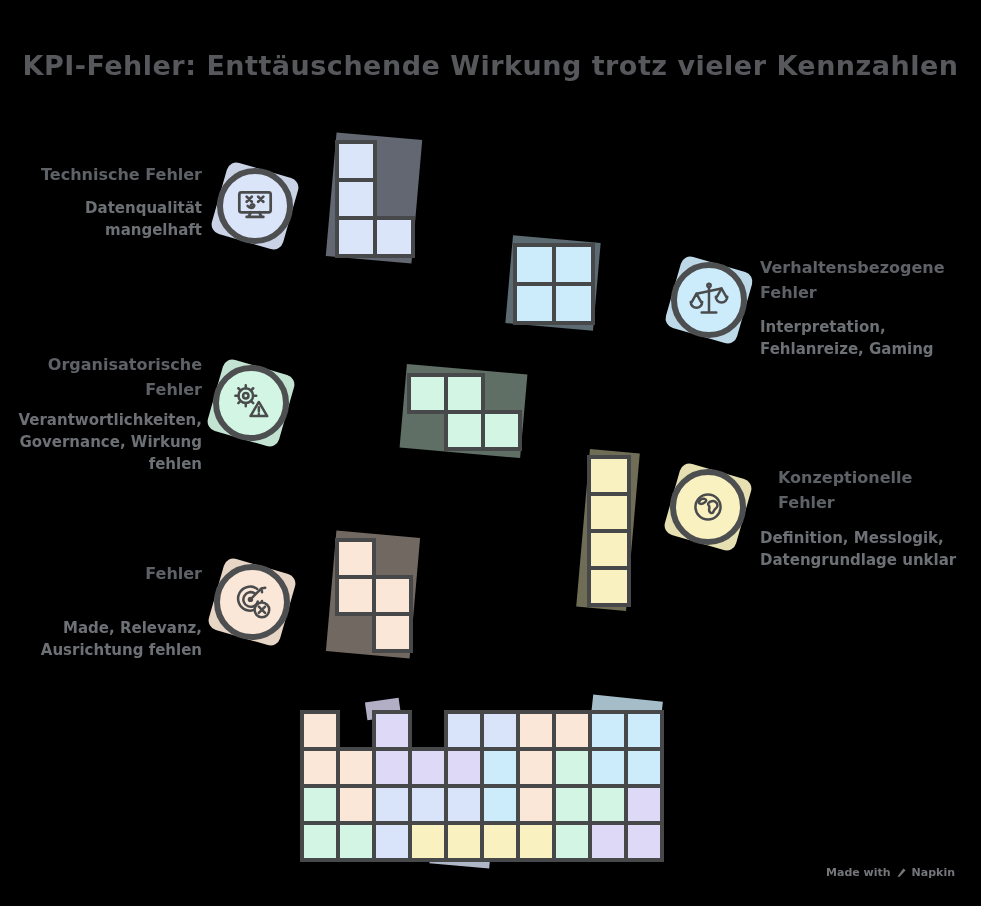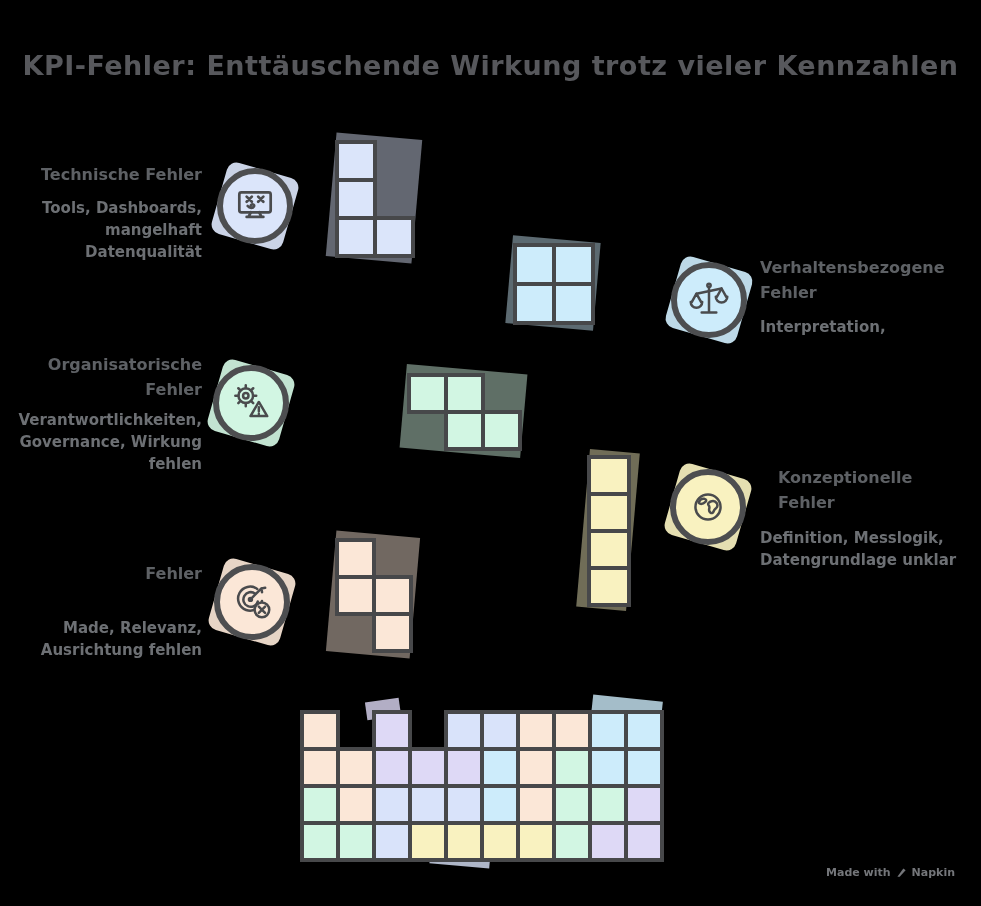--- a/index.html
+++ b/index.html
@@ -61,43 +61,43 @@
 <body>
 
 <div class="canvas">
 
   <h1 class="diagram-title">KPI-Fehler: Enttäuschende Wirkung trotz vieler Kennzahlen</h1>
 
   <div class="sec-title align-r" id="t-tech-title">
     <div>Technische Fehler</div>
   </div>
   <div class="sec-sub align-r" id="t-tech-sub">
-    <div>Tools, Dashboards,</div>
+    <div>Datenqualität</div>
     <div>mangelhaft</div>
-    <div>Datenqualität</div>
   </div>
   <div class="icon-wrap" id="icon-tech" style="--c: #dbe5fa;">
     <div class="icon-scatter"></div>
     <div class="icon-circle">
       <svg viewBox="0 0 44 44" fill="none" stroke="#4a4b4d" stroke-width="2.6" stroke-linecap="round" stroke-linejoin="round">
         <rect x="7" y="9" width="30" height="19" rx="2"></rect>
         <path d="M14 13 l5 5 M19 13 l-5 5"></path>
         <path d="M25 13 l5 5 M30 13 l-5 5"></path>
         <path d="M15 22 c2 2.4 5 2.4 6 .4 c.8 -1.8 -2 -2.8 -3 -1"></path>
         <path d="M18 28 l-2 4 M26 28 l2 4 M14 32.5 h16"></path>
       </svg>
     </div>
   </div>
 
   <div class="sec-title align-l" id="t-verh-title">
     <div>Verhaltensbezogene</div>
     <div>Fehler</div>
   </div>
   <div class="sec-sub align-l" id="t-verh-sub">
     <div>Interpretation,</div>
+    <div>Fehlanreize, Gaming</div>
   </div>
   <div class="icon-wrap" id="icon-verh" style="--c: #cdecfb;">
     <div class="icon-scatter"></div>
     <div class="icon-circle">
       <svg viewBox="0 0 44 44" fill="none" stroke="#4a4b4d" stroke-width="2.4" stroke-linecap="round" stroke-linejoin="round">
         <circle cx="22" cy="8" r="1.6"></circle>
         <path d="M22 10 V33 M15 34 H29"></path>
         <path d="M10 16 L34 11"></path>
         <path d="M10 16 l-4.5 8 M10 16 l4.5 8 M4.5 24 a5.5 5.5 0 0 0 11 0"></path>
         <path d="M34 11 l-4.5 8 M34 11 l4.5 8 M28.5 19 a5.5 5.5 0 0 0 11 0"></path>

